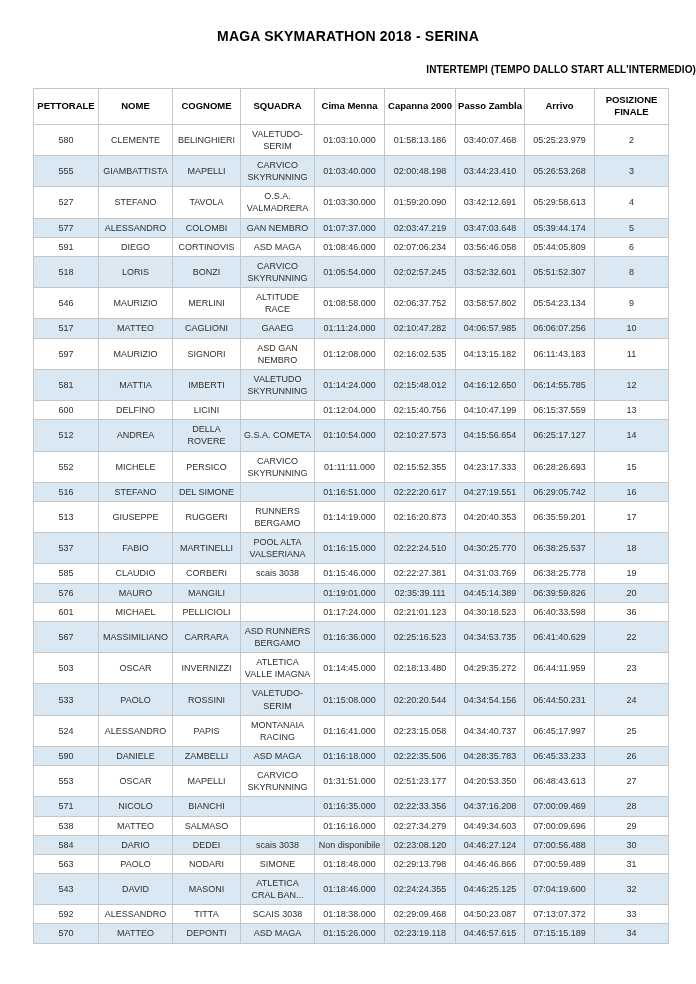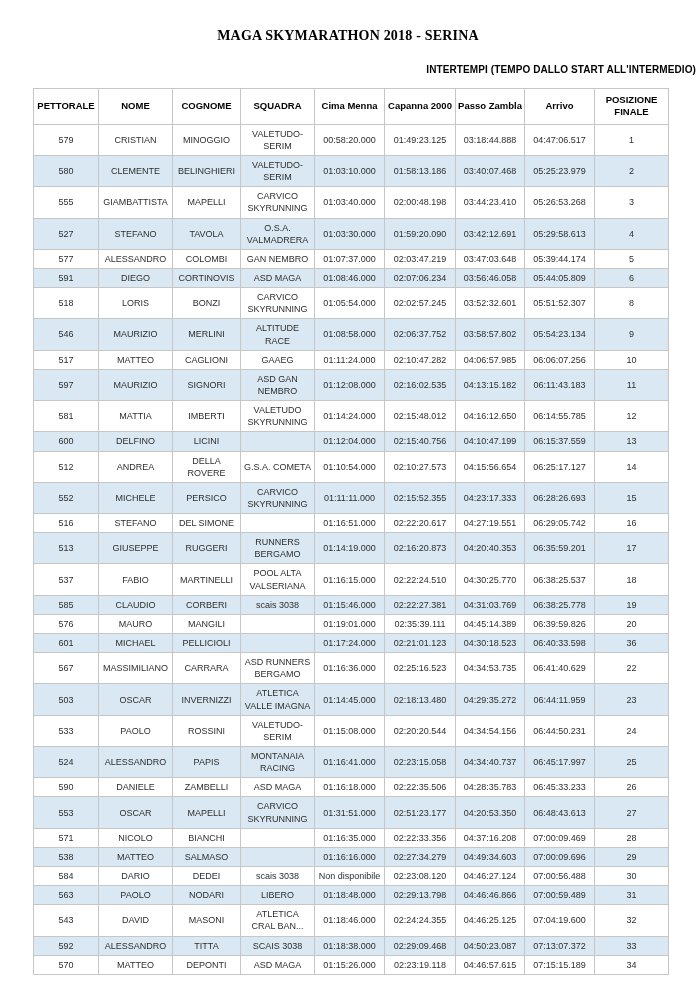--- a/index.html
+++ b/index.html
@@ -9,21 +9,21 @@
   }
   html,body{margin:0;padding:0;}
   body{
     width:696px;height:984px;overflow:hidden;background:#ffffff;
     font-family:"Liberation Sans", sans-serif;
     -webkit-font-smoothing:antialiased;
   }
   .page{position:relative;width:696px;height:984px;}
   .title{
     margin:0;padding-top:28px;text-align:center;
-    font-size:14px;font-weight:bold;color:#000;letter-spacing:.2px;font-family:Liberation Serif, serif;
+    font-size:14px;font-weight:bold;color:#000;letter-spacing:.2px;
   }
   .subtitle{
     margin:0;padding-top:20px;text-align:right;
     font-size:10px;font-weight:bold;color:#000;letter-spacing:.1px;
   }
   table.results{
     border-collapse:collapse;table-layout:fixed;
     margin:13px 0 0 33px;width:635px;
   }
   .results th,.results td{
@@ -72,31 +72,20 @@
           <th>Cima Menna</th>
           <th>Capanna 2000</th>
           <th>Passo Zambla</th>
           <th>Arrivo</th>
           <th>POSIZIONE
 FINALE</th>
         </tr>
     </thead>
     <tbody>
         <tr>
-          <td>579</td>
-          <td>CRISTIAN</td>
-          <td>MINOGGIO</td>
-          <td>VALETUDO-SERIM</td>
-          <td>00:58:20.000</td>
-          <td>01:49:23.125</td>
-          <td>03:18:44.888</td>
-          <td>04:47:06.517</td>
-          <td>1</td>
-        </tr>
-        <tr>
           <td>580</td>
           <td>CLEMENTE</td>
           <td>BELINGHIERI</td>
           <td>VALETUDO-SERIM</td>
           <td>01:03:10.000</td>
           <td>01:58:13.186</td>
           <td>03:40:07.468</td>
           <td>05:25:23.979</td>
           <td>2</td>
         </tr>
@@ -408,21 +397,21 @@
           <td>Non disponibile</td>
           <td>02:23:08.120</td>
           <td>04:46:27.124</td>
           <td>07:00:56.488</td>
           <td>30</td>
         </tr>
         <tr>
           <td>563</td>
           <td>PAOLO</td>
           <td>NODARI</td>
-          <td>LIBERO</td>
+          <td>SIMONE</td>
           <td>01:18:48.000</td>
           <td>02:29:13.798</td>
           <td>04:46:46.866</td>
           <td>07:00:59.489</td>
           <td>31</td>
         </tr>
         <tr>
           <td>543</td>
           <td>DAVID</td>
           <td>MASONI</td>

